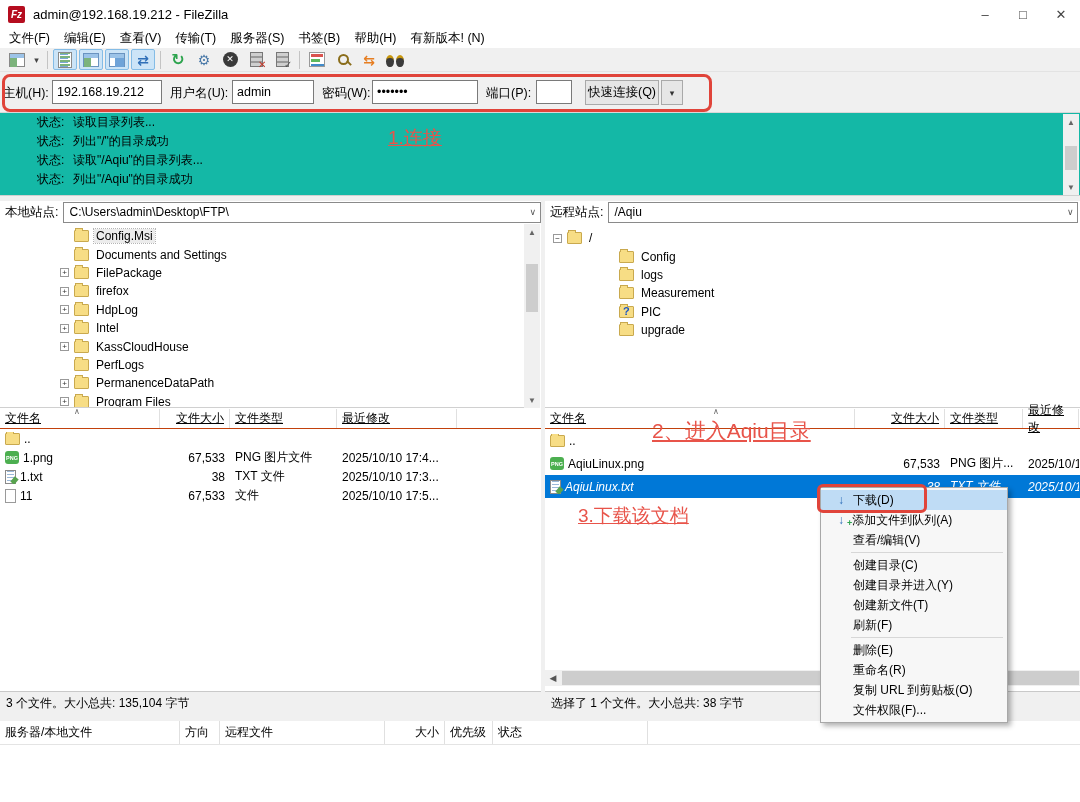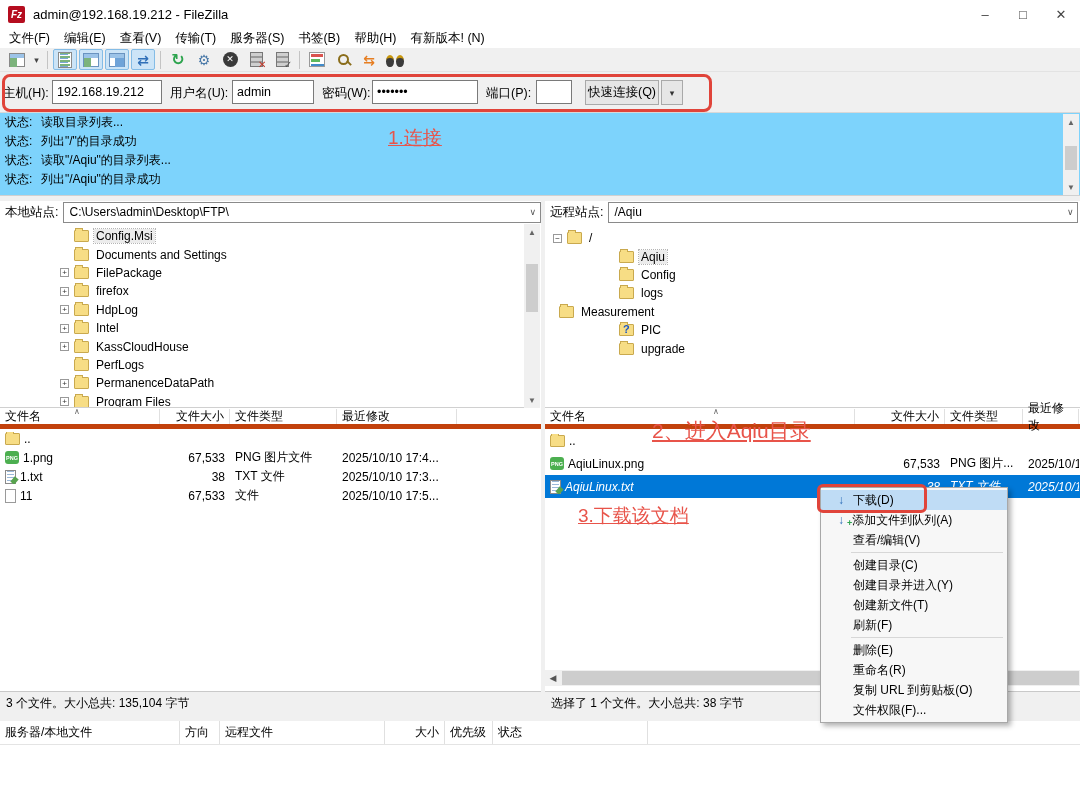--- a/index.html
+++ b/index.html
@@ -41,21 +41,21 @@
   .i-binoc::before { left:0; } .i-binoc::after { right:0; }
 
   
   #quickconnect { left:0; top:72px; width:1080px; height:41px; background:#f0f0f0; border-bottom:1px solid #d8d8d8; }
   .qc-label { position:absolute; top:13px; font-size:12.5px; }
   .qc-input { position:absolute; top:8px; height:24px; border:1px solid #7a7a7a; background:#fff; font-family:inherit; font-size:12.5px; padding:0 4px; }
   #qc-button { position:absolute; left:585px; top:8px; width:74px; height:25px; background:#e6e6e6; border:1px solid #a9a9a9; font-size:12.5px; display:flex; align-items:center; justify-content:center; }
   #qc-drop { position:absolute; left:661px; top:8px; width:22px; height:25px; background:#e6e6e6; border:1px solid #a9a9a9; font-size:9px; display:flex; align-items:center; justify-content:center; color:#333; }
 
   
-  #log { left:0; top:113px; width:1080px; height:83px; background:#7dd3fc; border-bottom:1px solid #d0d0d0; }
+  #log { left:0; top:113px; width:1080px; height:83px; background:#14b8a6; border-bottom:1px solid #d0d0d0;padding-left:32px; }
   .log-line { display:flex; height:19px; align-items:center; padding-left:5px; }
   .log-label { width:36px; }
   
   .vscroll { position:absolute; width:16px; background:#f0f0f0; }
   .scroll-arrow { position:absolute; left:0; width:16px; height:16px; color:#666; font-size:8px; display:flex; align-items:center; justify-content:center; }
   .scroll-thumb { position:absolute; left:2px; width:12px; background:#cdcdcd; }
 
   
   .site-bar { position:absolute; top:201px; height:22px; display:flex; align-items:center; }
   .site-label { font-size:12.5px; padding:0 5px; white-space:nowrap; }
@@ -68,21 +68,21 @@
   .expander { width:9px; height:9px; border:1px solid #999; background:#fff; font-size:8px; line-height:7px; text-align:center; color:#333; margin-right:5px; flex:none; }
   .expander.none { visibility:hidden; }
   .folder-ic { width:15px; height:12px; background:#f7dd85; border:1px solid #c9a94e; border-radius:1px; position:relative; margin-right:5px; flex:none; }
   .folder-ic::before { content:""; position:absolute; left:0; top:-3px; width:6px; height:2px; background:#f7dd85; border:1px solid #c9a94e; border-bottom:none; }
   .folder-ic.q::after { content:"?"; position:absolute; left:3px; top:-2px; color:#1a56c4; font-weight:bold; font-size:11px; }
   .tree-label { padding:0 2px; }
   .tree-label.focused { background:#ececec; outline:1px dotted #b5b5b5; }
 
   
   .flist { position:absolute; top:409px; background:#fff; }
-  .fl-header { display:flex; height:20px; border-bottom:5px solid #c2410c; position:relative; }
+  .fl-header { display:flex; height:20px; border-bottom:1px solid #c2410c; position:relative;text-decoration:underline; }
   .fl-hcell { display:flex; align-items:center; padding:0 5px; border-right:1px solid #e0e0e0; font-size:12px; }
   .fl-hcell.r { justify-content:flex-end; }
   .sort-caret { position:absolute; top:-2px; font-size:8px; color:#666; }
   .fl-row { display:flex; align-items:center; }
   .fl-cell { padding:0 5px; white-space:nowrap; overflow:hidden; display:flex; align-items:center; }
   .fl-cell.r { justify-content:flex-end; }
   .fl-row.selected { background:#0078d7; color:#fff; }
   .fic { flex:none; margin-right:4px; }
   .ic-png { width:14px; height:13px; background:#4caf50; border-radius:3px; color:#fff; font-size:5.5px; font-weight:bold; display:flex; align-items:center; justify-content:center; }
   .ic-txt { width:11px; height:14px; background:#fff; border:1px solid #8a8a8a; background-image:linear-gradient(#9ab8d8 1px, transparent 1px); background-size:7px 3px; background-position:1px 3px; background-repeat:repeat-y; position:relative; }
@@ -310,33 +310,28 @@
   </div>
   <div id="remote-tree" class="tree" style="left:545px; width:535px; padding-top:5px;">
       <div class="tree-row" style="padding-left: 8px;">
         <span class="expander">−</span>
         <span class="folder-ic"></span>
         <span class="tree-label">/</span>
       </div>
       <div class="tree-row" style="padding-left: 60px;">
         <span class="expander none"></span>
         <span class="folder-ic"></span>
-        <span class="tree-label focused">Aqiu</span>
-      </div>
-      <div class="tree-row" style="padding-left: 60px;">
-        <span class="expander none"></span>
-        <span class="folder-ic"></span>
         <span class="tree-label">Config</span>
       </div>
       <div class="tree-row" style="padding-left: 60px;">
         <span class="expander none"></span>
         <span class="folder-ic"></span>
         <span class="tree-label">logs</span>
       </div>
-      <div class="tree-row" style="">
+      <div class="tree-row" style="padding-left: 60px;">
         <span class="expander none"></span>
         <span class="folder-ic"></span>
         <span class="tree-label">Measurement</span>
       </div>
       <div class="tree-row" style="padding-left: 60px;">
         <span class="expander none"></span>
         <span class="folder-ic q"></span>
         <span class="tree-label">PIC</span>
       </div>
       <div class="tree-row" style="padding-left: 60px;">

